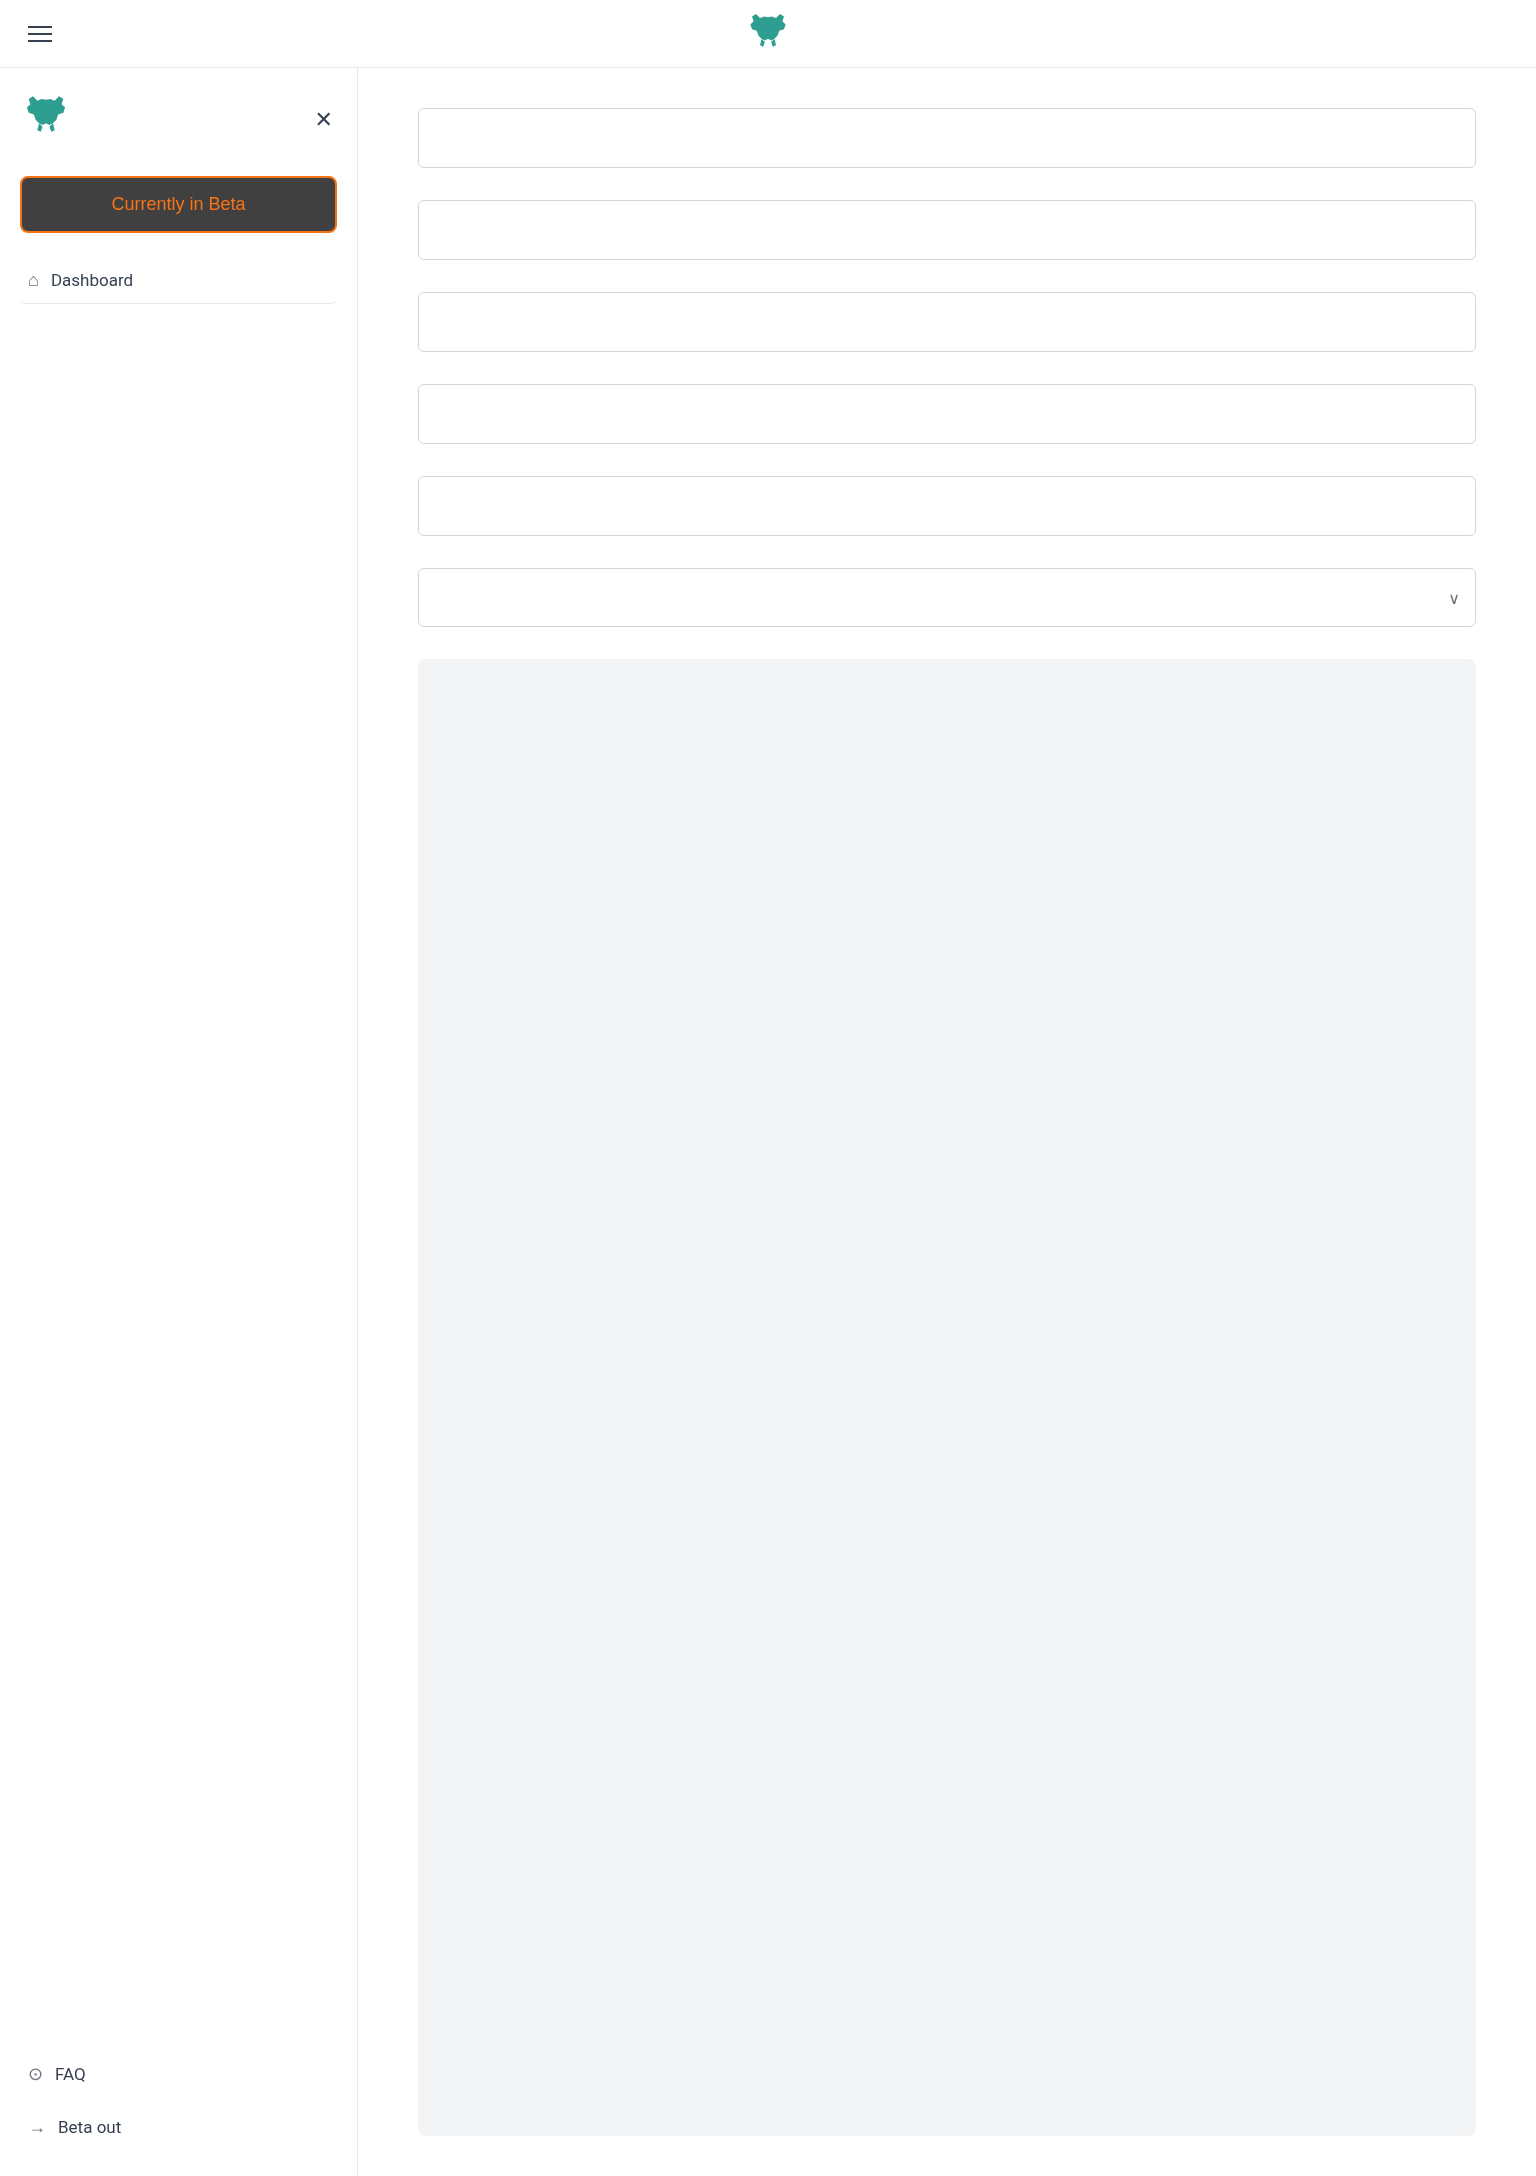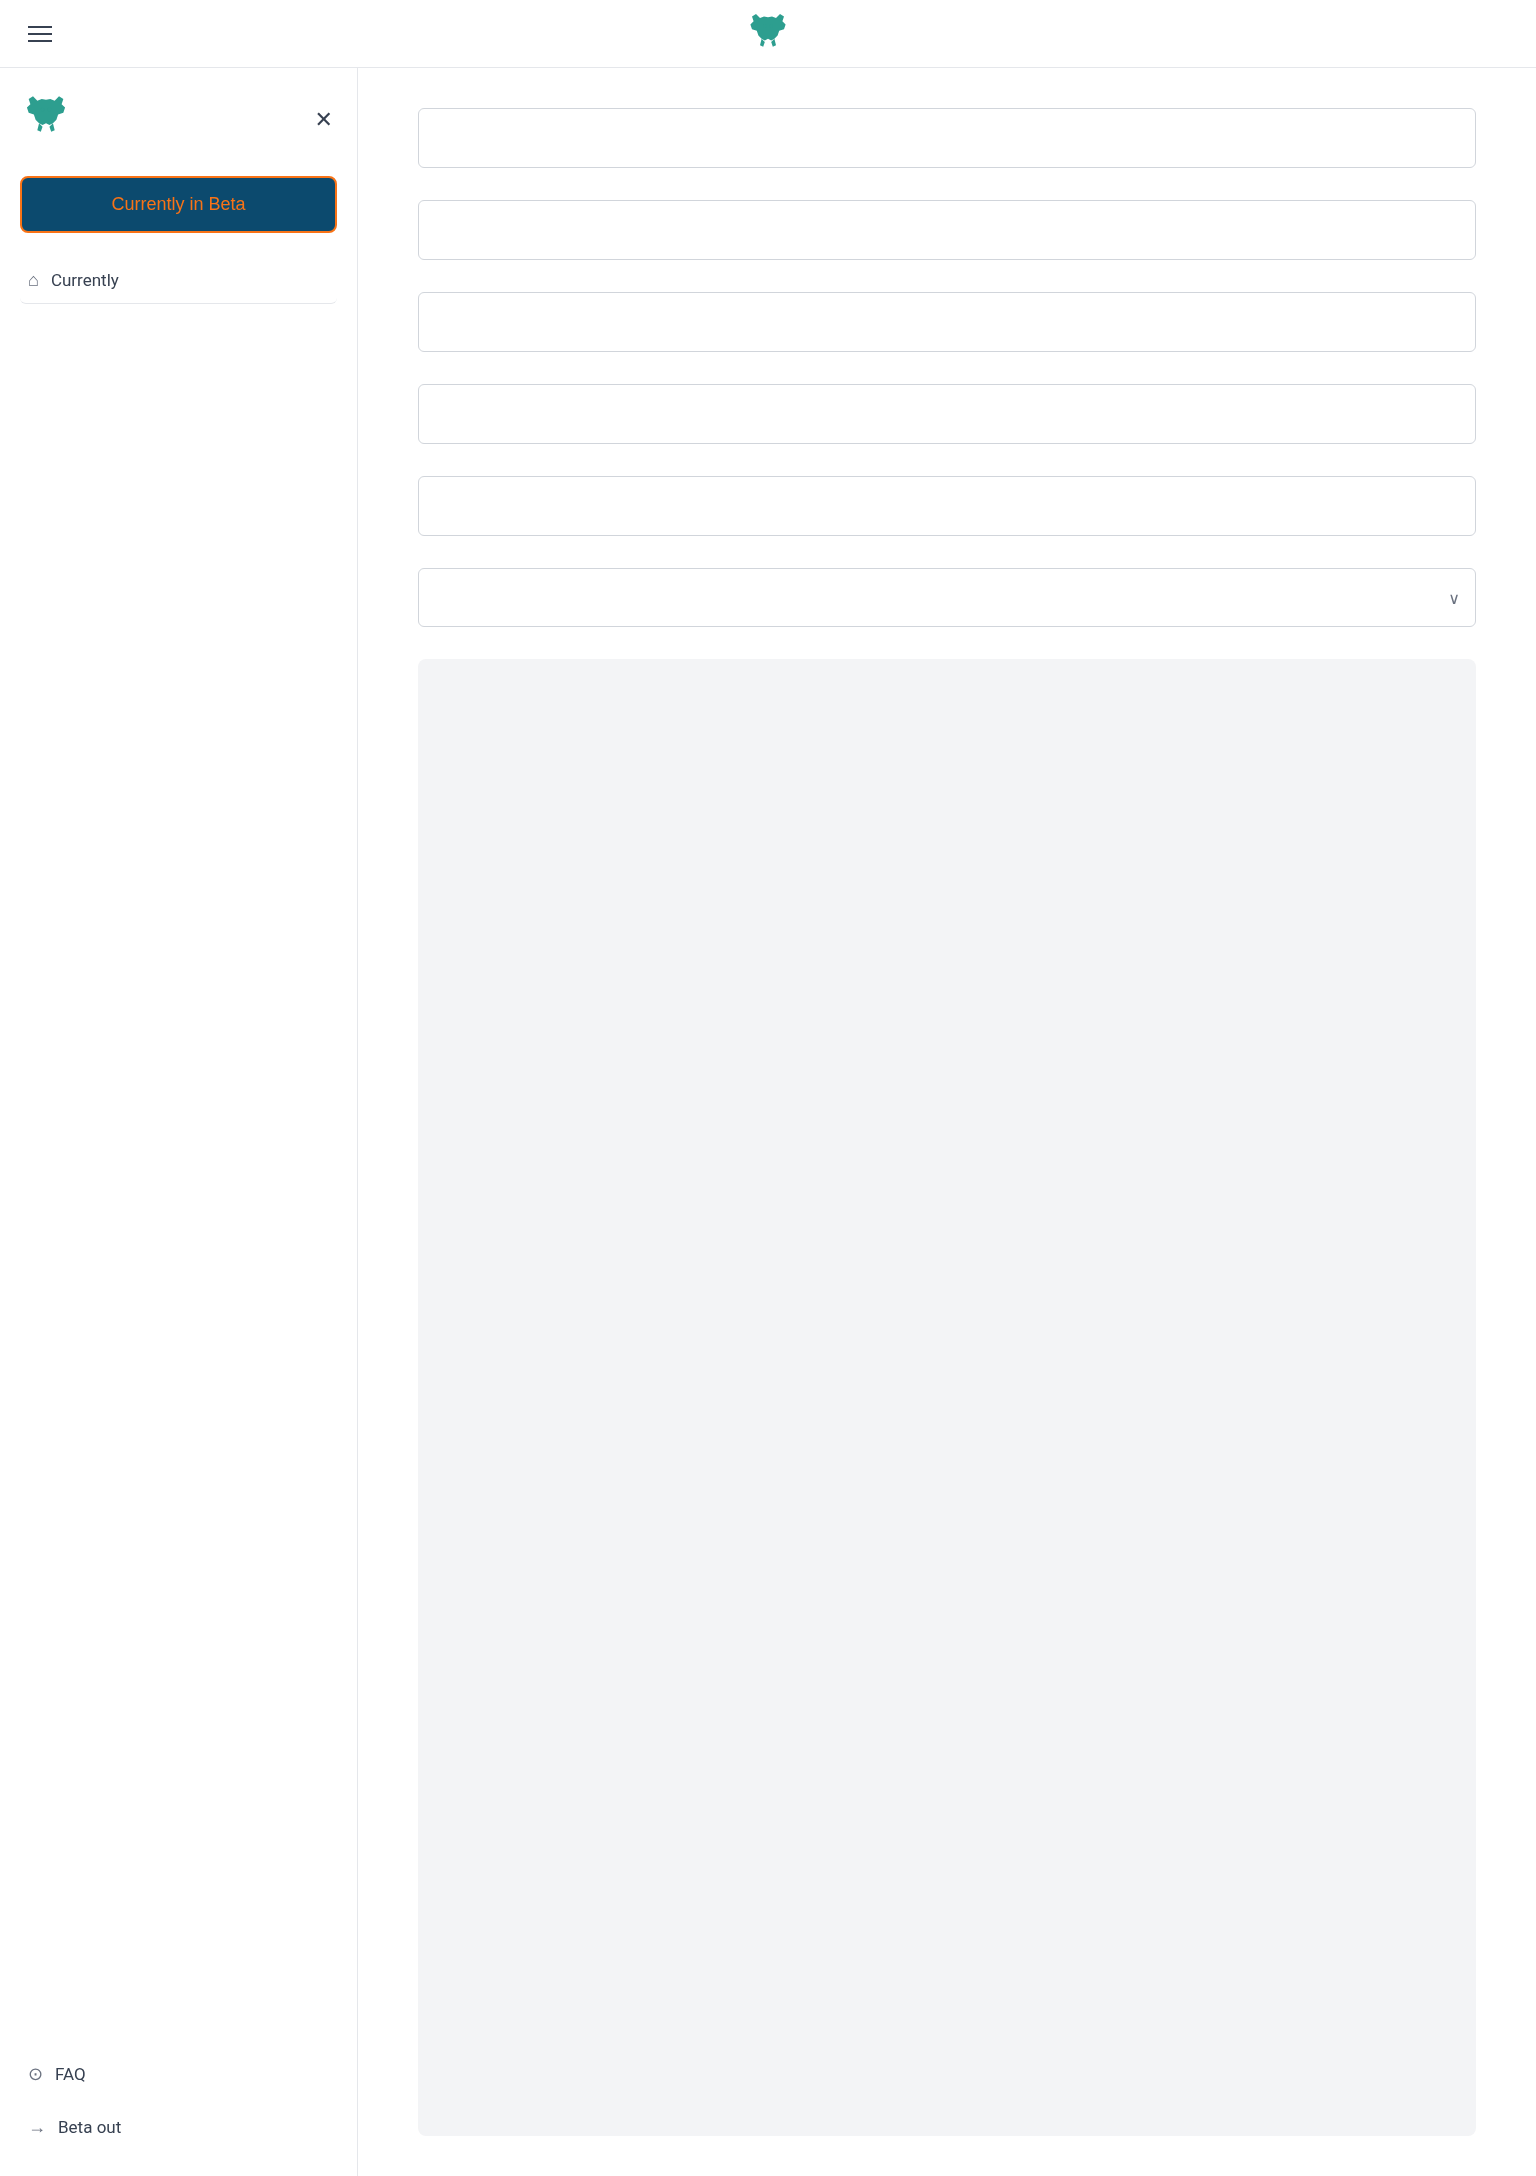--- a/index.html
+++ b/index.html
@@ -100,21 +100,21 @@
       padding: 4px;
       color: #374151;
       font-size: 22px;
       line-height: 1;
     }
 
     .beta-button {
       display: block;
       width: 100%;
       padding: 16px 20px;
-      background: #0c4a6e;
+      background: #404040;
       border: 2px solid #f97316;
       border-radius: 8px;
       color: #f97316;
       font-size: 18px;
       font-weight: 500;
       text-align: center;
       cursor: pointer;
       margin-bottom: 24px;
     }
 
@@ -279,21 +279,21 @@
       <button class="sidebar-close-btn">
         <span>✕</span>
       </button>
     </div>
 
     <button class="beta-button">Currently in Beta</button>
 
     <nav class="sidebar-nav">
       <div class="sidebar-nav-item">
         <span class="nav-icon">⌂</span>
-        <span>Currently</span>
+        <span>Dashboard</span>
       </div>
     </nav>
 
     <div class="sidebar-footer">
       <div class="sidebar-footer-item">
         <span class="footer-icon">⊙</span>
         <span>FAQ</span>
       </div>
       <div class="sidebar-footer-item">
         <span class="footer-icon">→</span>

